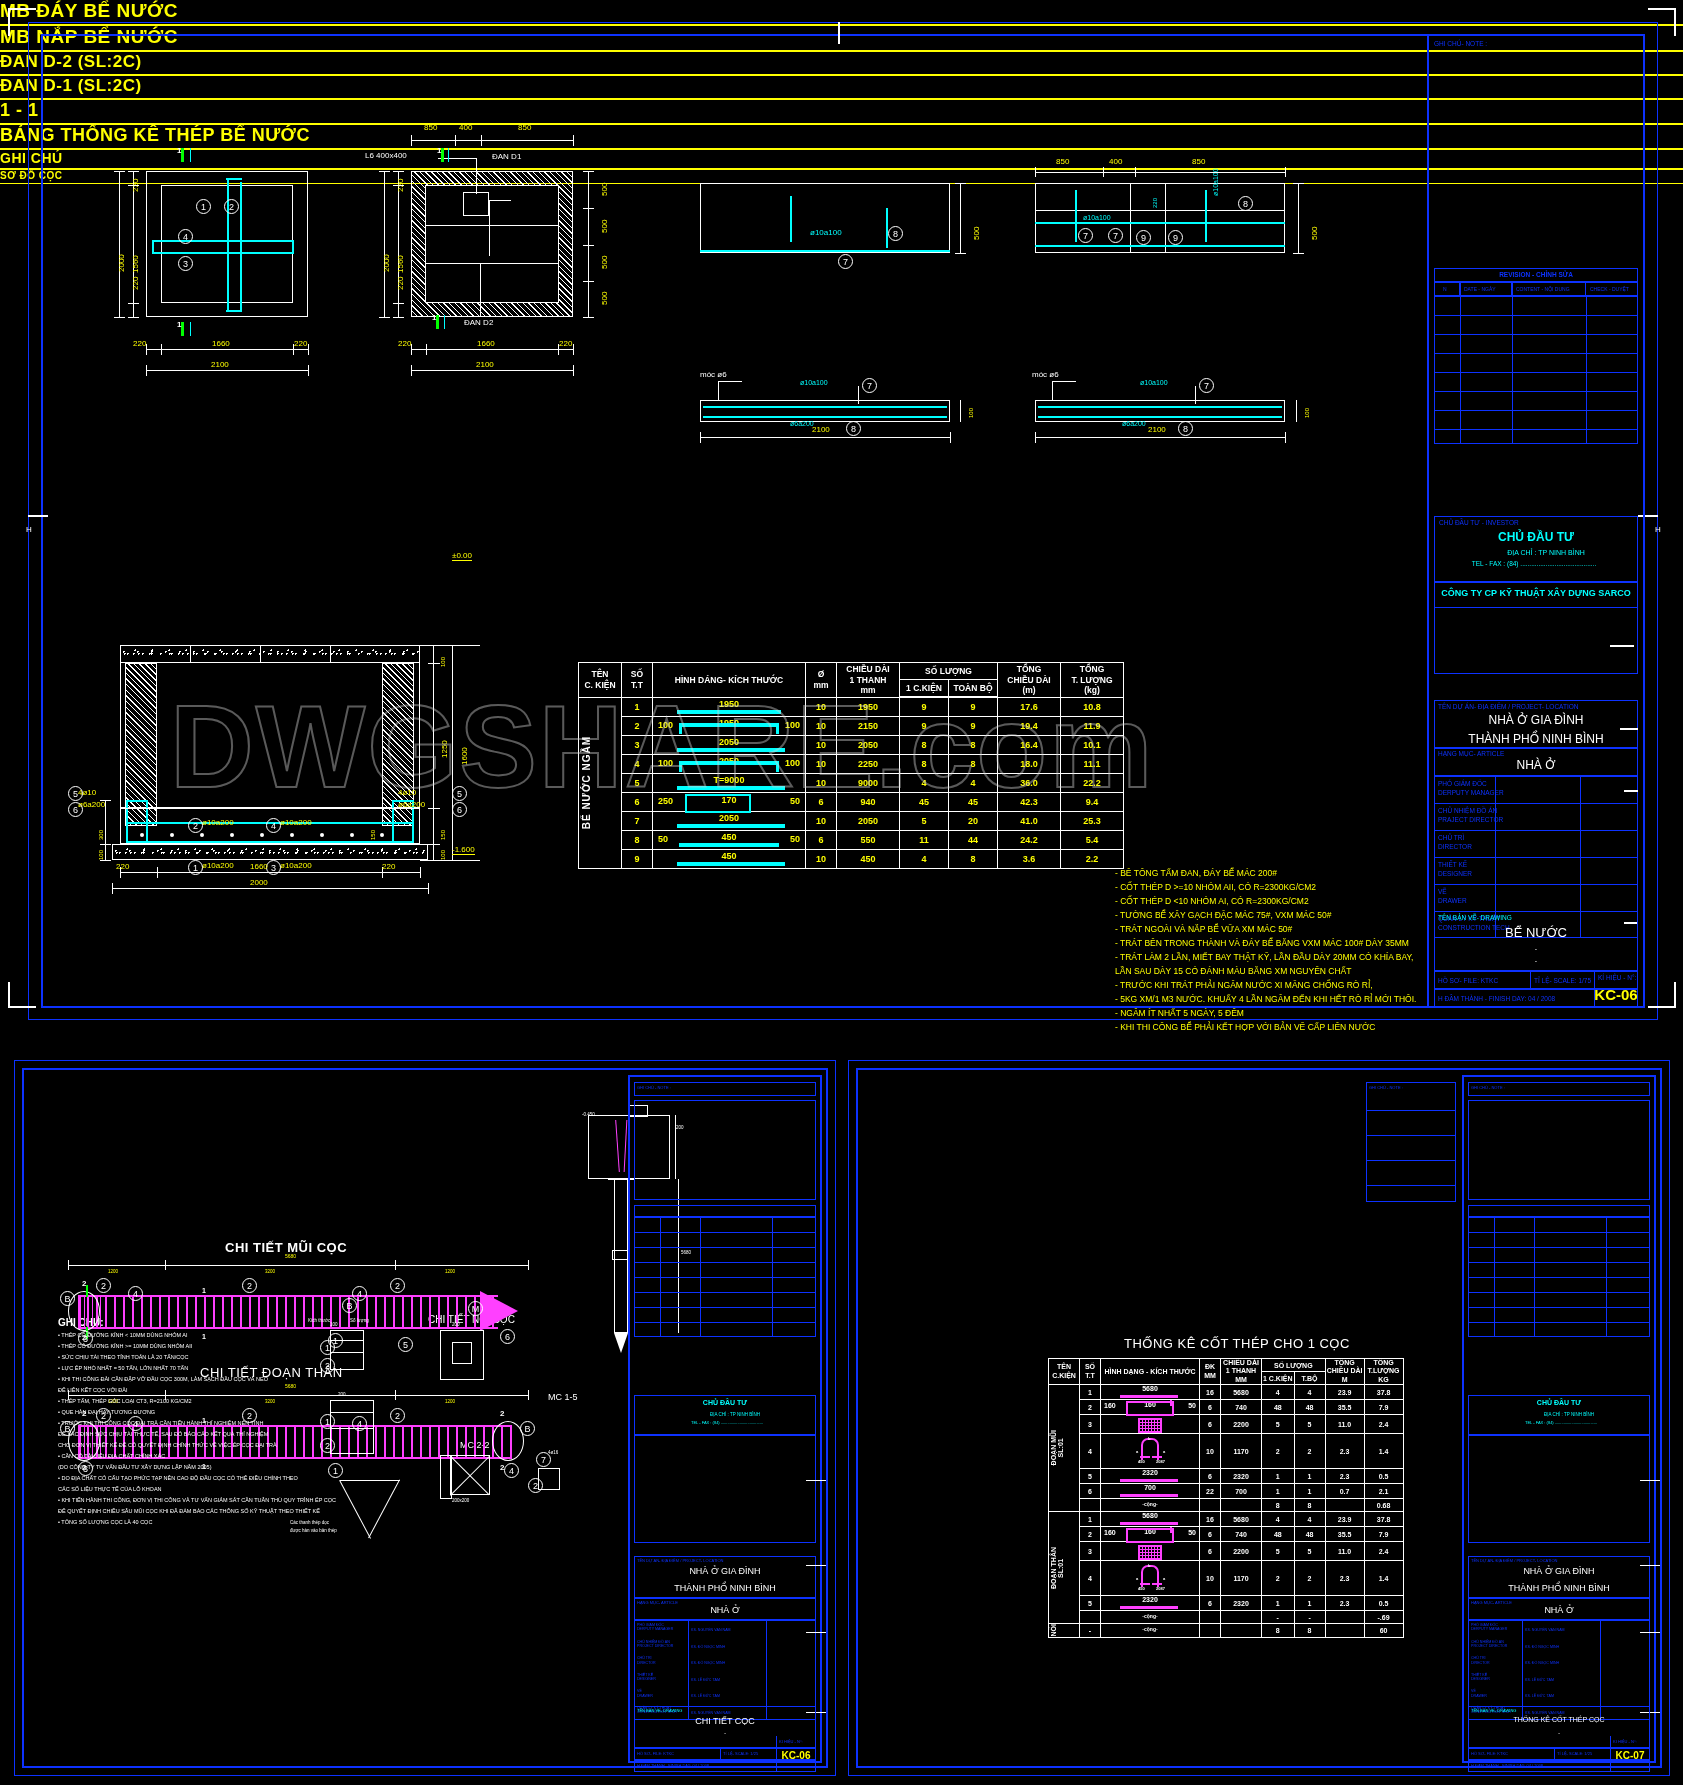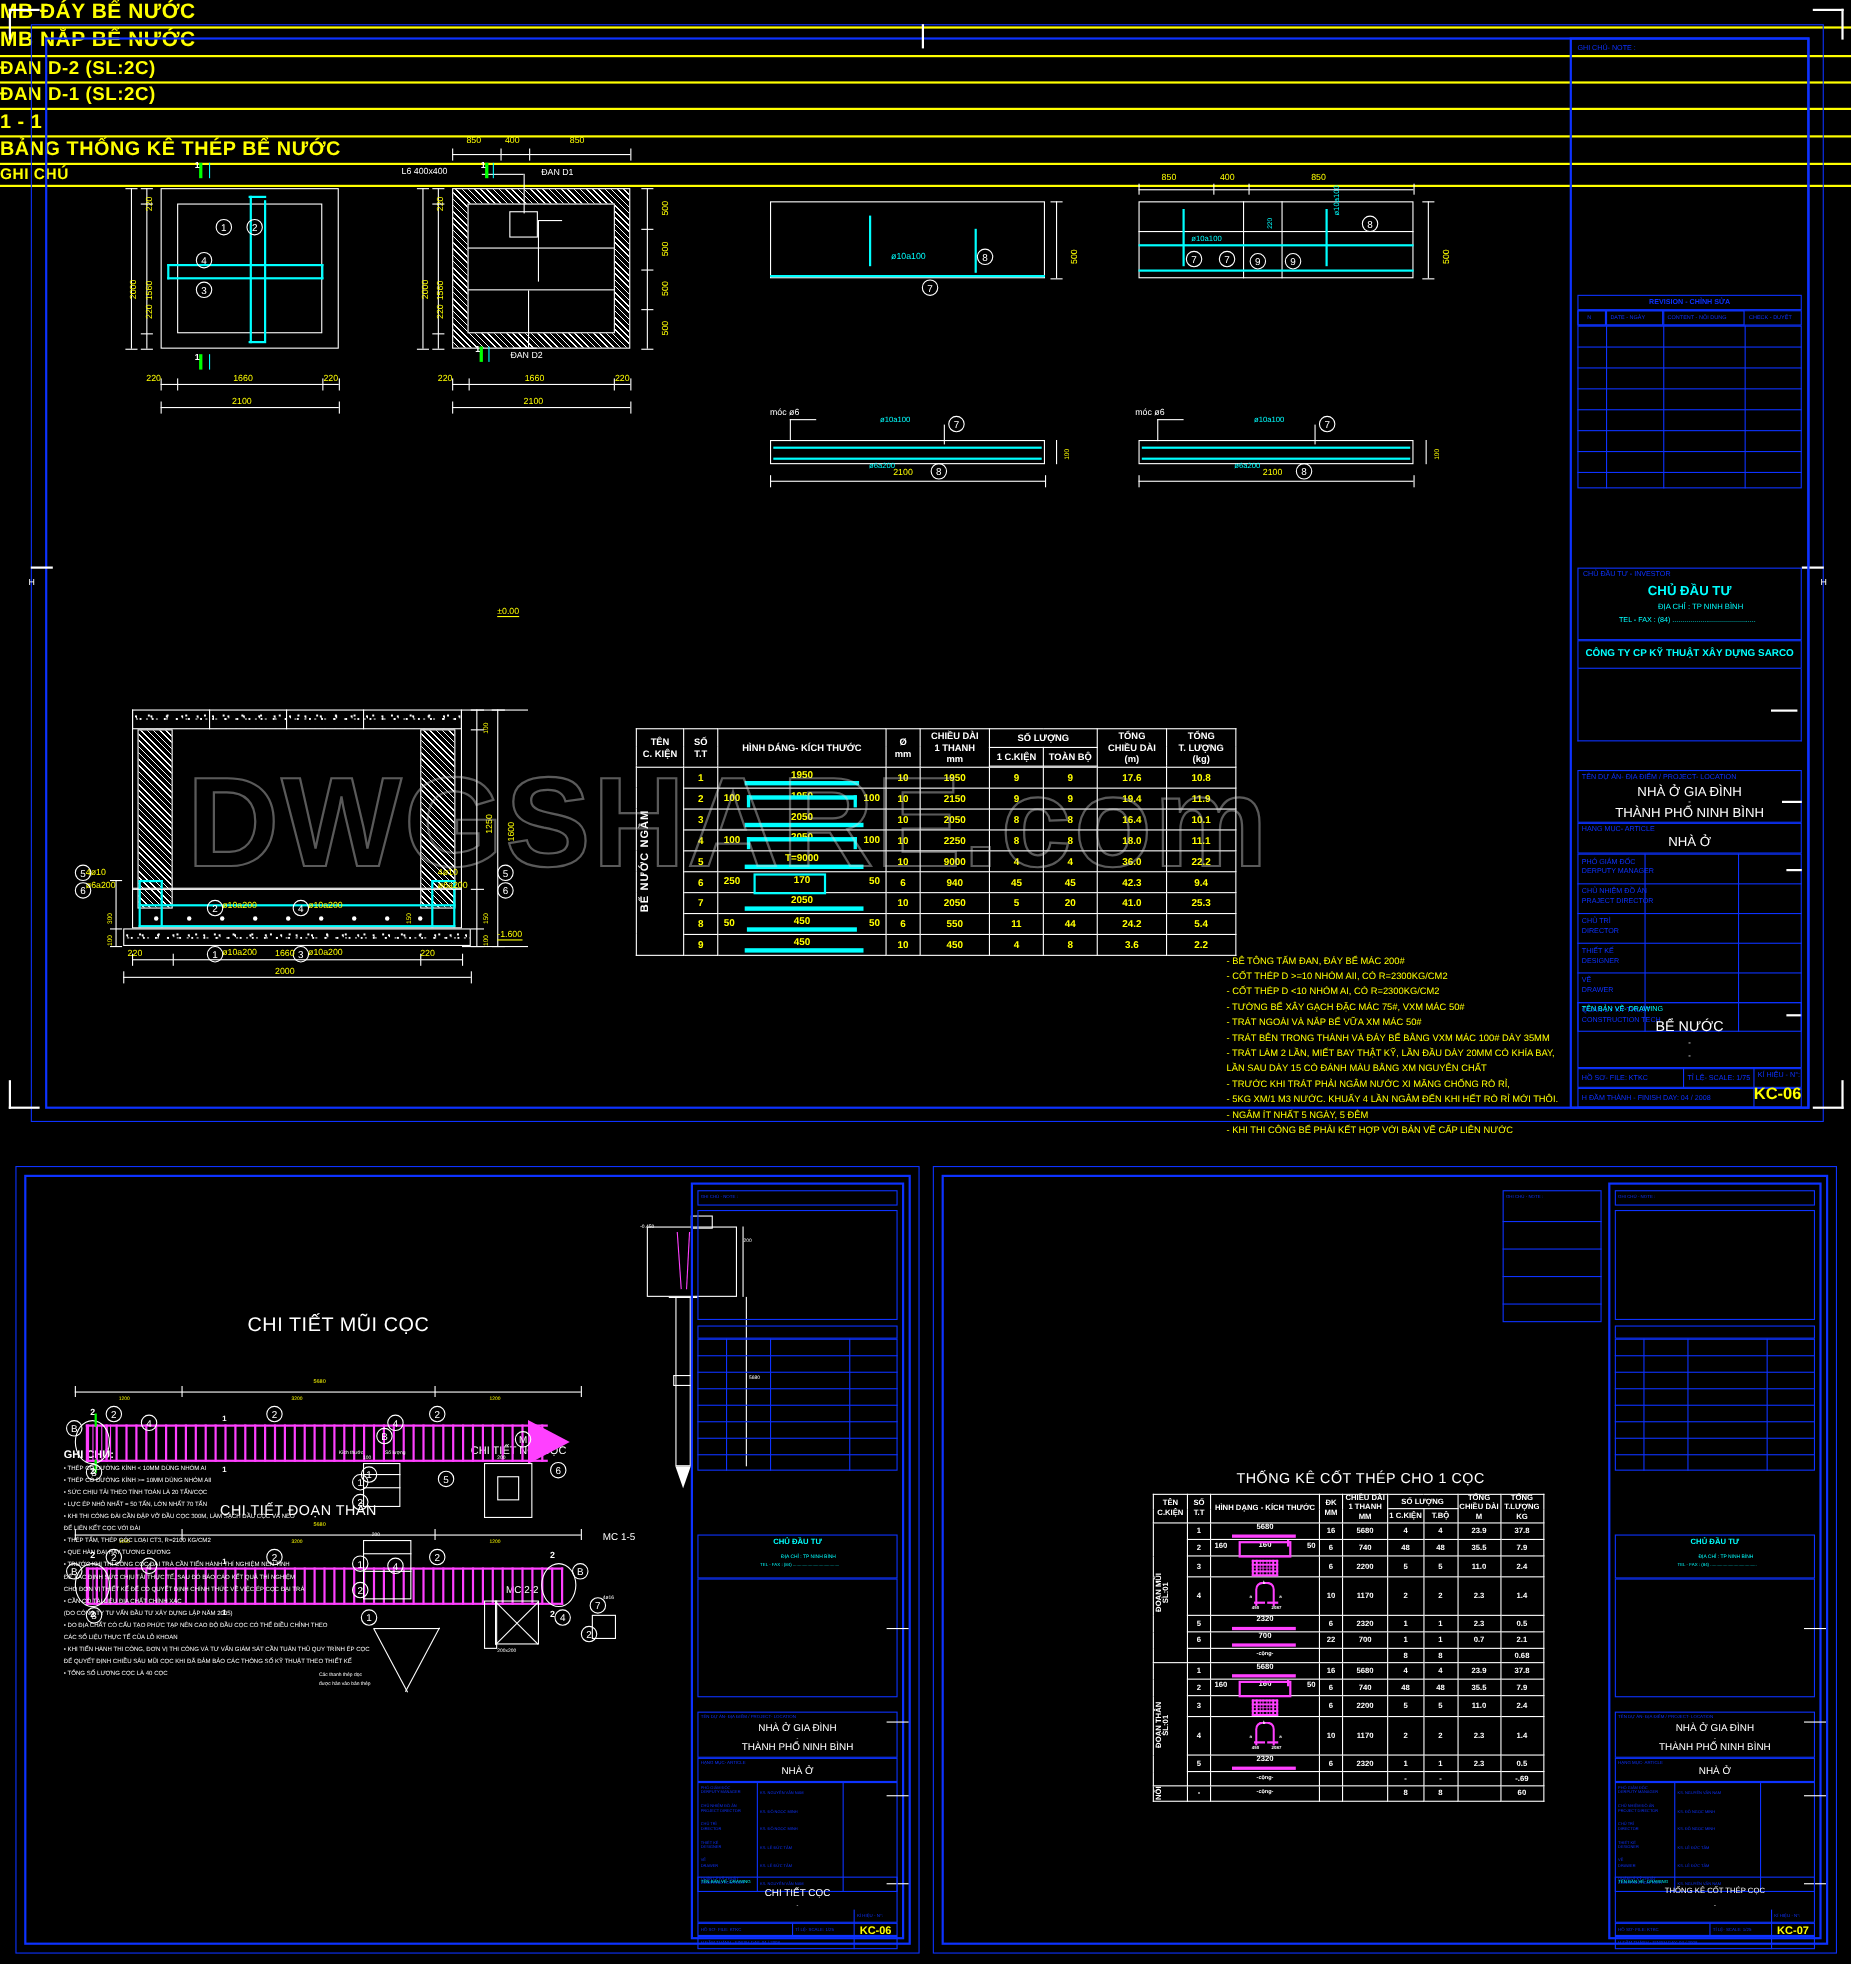--- a/index.html
+++ b/index.html
@@ -720,22 +720,23 @@
     <div class="tb-ctr yel" style="left:1594px;top:986px;width:44px;font-size:15px;font-weight:bold;">KC-06</div>
     <div class="lbl-w" style="left:1655px;top:525px;font-size:8px;">H</div>
     <div class="lbl-w" style="left:26px;top:525px;font-size:8px;">H</div>
   </div>
 
   <div class="wm" style="left:170px;top:680px;">DWGSHARE.com</div>
 
   <div class="bx-b" style="left:14px;top:1060px;width:822px;height:716px;"></div>
   <div class="bx-b" style="left:22px;top:1068px;width:806px;height:700px;border-width:2px;"></div>
 
-  <div class="lbl-w" style="left:225px;top:1194px;font-size:18px;letter-spacing:.5px;">CHI  TIẾT  MŨI  CỌC</div>
+  <div class="lbl-w" style="left:225px;top:1240px;font-size:13px;letter-spacing:.5px;font-weight:bold;">CHI  TIẾT  MŨI  CỌC</div>
   <div class="lbl-w" style="left:200px;top:1365px;font-size:13px;letter-spacing:.5px;">CHI  TIẾT  ÐOẠN  THÂN</div>
+  <div class="ttl" style="left:531px;top:1086px;font-size:10px;border-bottom-width:1px;">SƠ ÐỒ CỌC</div>
   <div class="lbl-w" style="left:428px;top:1314px;font-size:10px;">CHI TIẾT NỐI CỌC</div>
   <div class="lbl-w" style="left:548px;top:1392px;font-size:9px;">MC 1-5</div>
   <div class="lbl-w" style="left:460px;top:1440px;font-size:9px;">MC 2-2</div>
   <div class="lbl-w" style="left:58px;top:1317px;font-size:10px;font-weight:bold;">GHI CHÚ:</div>
 
   <div style="position:absolute;left:60px;top:1265px;">
     <div class="ln-w" style="left:8px;top:0;width:460px;height:1px;"></div>
     <div class="ln-w" style="left:8px;top:-5px;width:1px;height:10px;"></div>
     <div class="ln-w" style="left:105px;top:-5px;width:1px;height:10px;"></div>
     <div class="ln-w" style="left:335px;top:-5px;width:1px;height:10px;"></div>

